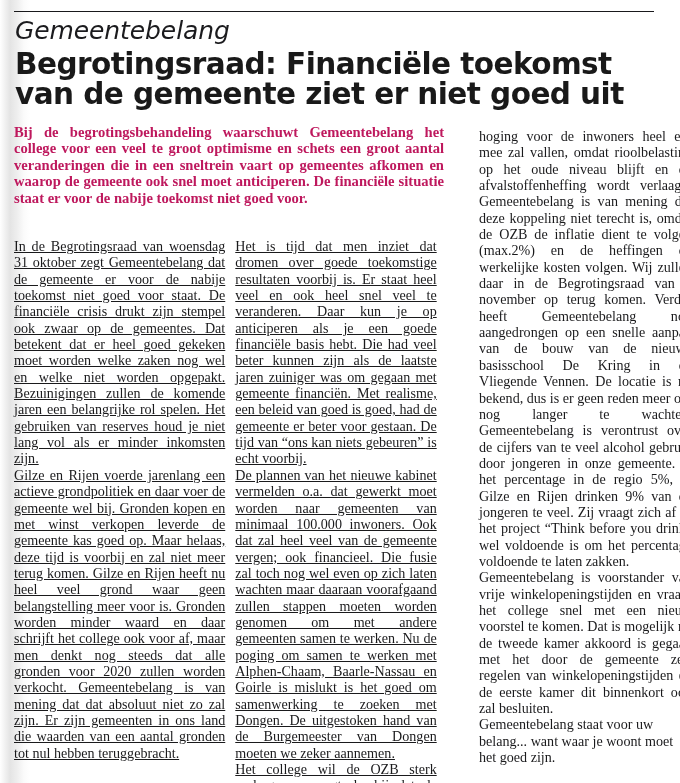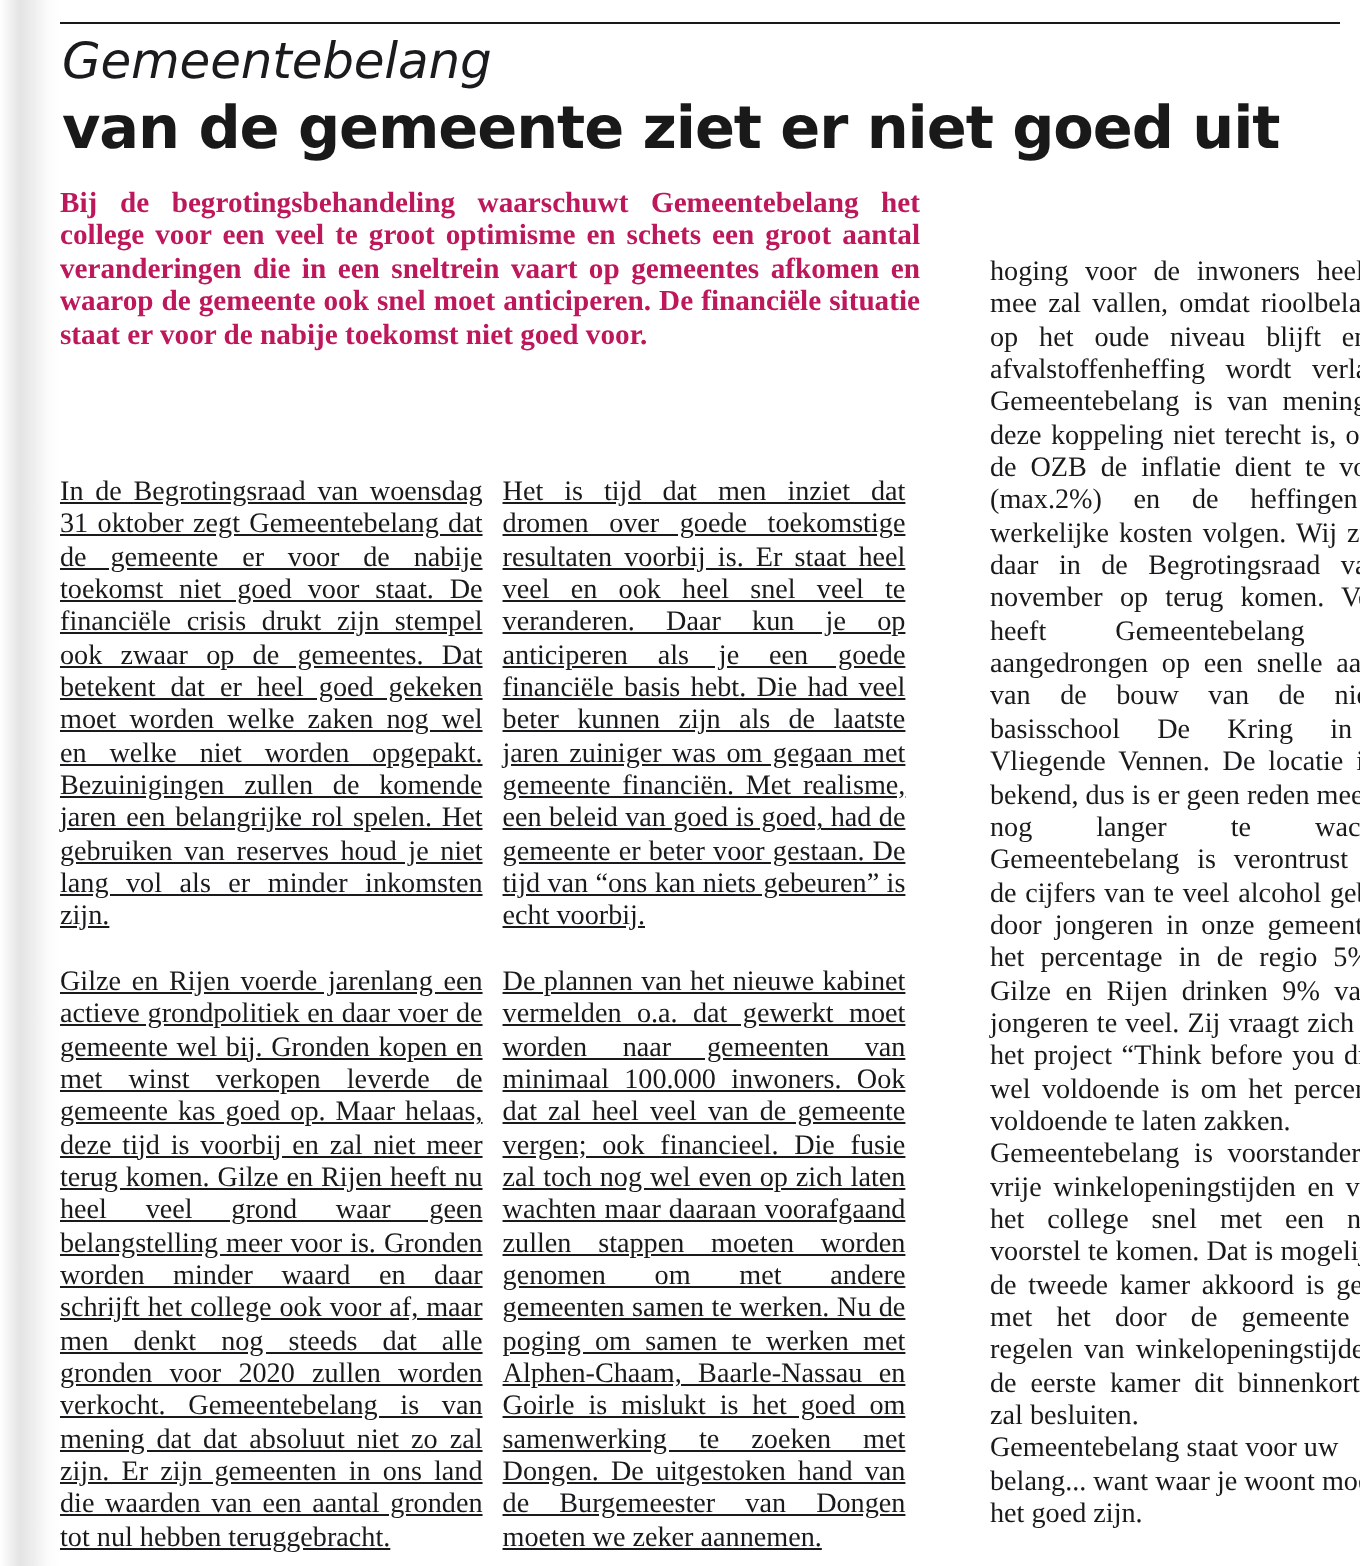--- a/index.html
+++ b/index.html
@@ -32,21 +32,21 @@
         #f4f4f4 4px,
         #e4e4e4 10px,
         #eeeeee 17px,
         #fbfbfb 24px,
         #ffffff 30px);
     pointer-events: none;
   }
 
   #content {
     position: absolute;
-    left: 30px;
+    left: 14px;
     top: 0;
     width: 642px;
     height: 783px;
     box-sizing: border-box;
   }
 
   
   .rule-top {
     height: 0;
     border-top: 1.6px solid #19191c;
@@ -105,21 +105,21 @@
     font-size: 14.1px;
     line-height: 16.35px;
     text-align: justify;
     text-justify: inter-word;
     hyphens: manual;
     color: #1a1a1c;
   }
   .col.col2 { width: 205px; }
   .col.col3 { width: 213px; }
   .col p { margin: 0; text-decoration: underline; }
-  .col p + p { margin-top: 16px; }
+  .col p + p { margin-top: 0px; }
 
   
   .col3-top {
     position: absolute;
     left: 465px;
     top: 128px;
     width: 213px;
     font-size: 14.1px;
     line-height: 16.35px;
     text-align: justify;
@@ -137,20 +137,21 @@
 
   <div id="gutter-shadow"></div>
 
   <div id="content">
 
     <div class="rule-top"></div>
 
     <div class="kicker">Gemeentebelang</div>
 
     <h1 class="headline">
+      <span class="hl-line">Begrotingsraad: Financiële toekomst</span>
       <span class="hl-line">van de gemeente ziet er niet goed uit</span>
     </h1>
 
     <div class="lead-wrap">
       <p class="lead">Bij de begrotingsbehandeling waarschuwt Gemeentebelang het college voor een veel te groot optimisme en schets een groot aantal veranderingen die in een sneltrein vaart op gemeentes afkomen en waarop de gemeente ook snel moet anticiperen. De financiële situatie staat er voor de nabije toekomst niet goed voor.</p>
     </div>
 
     <div class="col3-top">
       <p>hoging voor de inwoners heel erg mee zal vallen, omdat rioolbelasting op het oude niveau blijft en de afvalstoffenheffing wordt verlaagd. Gemeentebelang is van mening dat deze koppeling niet terecht is, omdat de OZB de inflatie dient te volgen (max.2%) en de heffingen de werkelijke kosten volgen. Wij zullen daar in de Begrotingsraad van 8 november op terug komen. Verder heeft Gemeentebelang nog aangedrongen op een snelle aanpak van de bouw van de nieuwe basisschool De Kring in de Vliegende Vennen. De locatie is nu bekend, dus is er geen reden meer om nog langer te wachten.  Gemeentebelang is verontrust over de cijfers van te veel alcohol gebruik door jongeren in onze gemeente. Is het percentage in de regio 5%, in Gilze en Rijen drinken 9% van de jongeren te veel.  Zij vraagt zich af of het project “Think before you drink” wel voldoende is om het percentage voldoende te laten zakken.</p>
       <p>Gemeentebelang is voorstander van vrije winkelopeningstijden en vraagt het college snel met een nieuw voorstel te komen. Dat is mogelijk nu de tweede kamer akkoord is gegaan met het door de gemeente zelf regelen van winkelopeningstijden en de eerste kamer dit binnenkort ook zal besluiten.</p>

